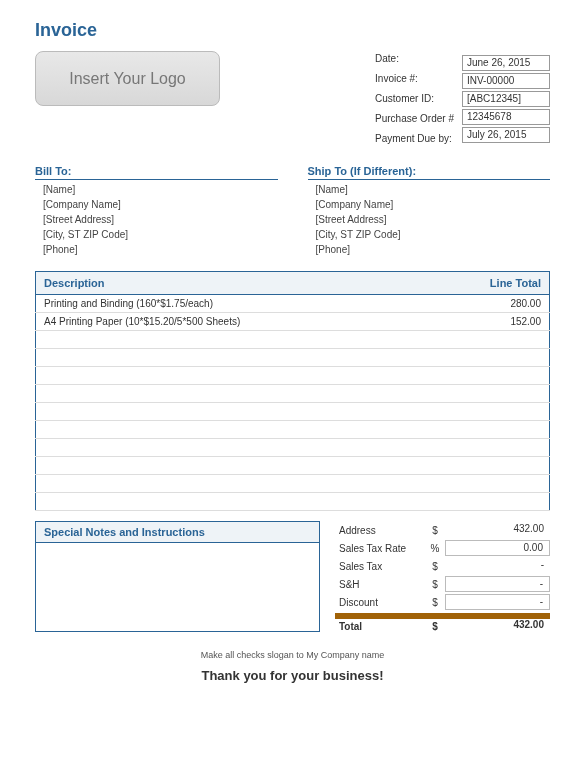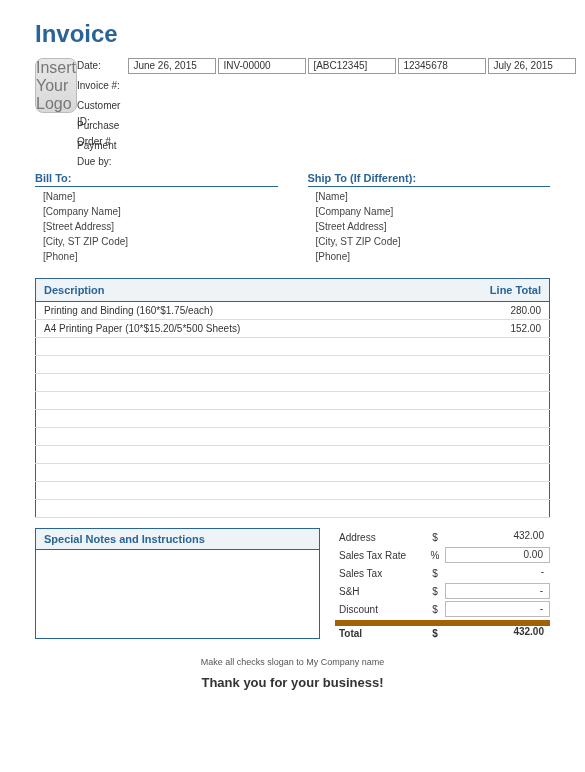--- a/index.html
+++ b/index.html
@@ -8,34 +8,34 @@
     background: #fff;
     width: 585px;
     height: 772px;
     padding: 20px 35px;
     font-size: 11px;
     color: #333;
   }
   .header { display: flex; justify-content: space-between; align-items: flex-start; margin-bottom: 10px; }
   .company-name { font-size: 23px; font-weight: normal; color: #333; }
   .company-slogan { font-size: 11px; color: #444; margin-left: 10px; margin-top: 2px; }
-  .invoice-title { font-size: 24px; font-weight: bold; color: #2a6496; }
+  .invoice-title { font-size: 18px; font-weight: bold; color: #2a6496; }
   .top-row { display: flex; justify-content: space-between; margin-top: 10px; margin-bottom: 18px; }
   .logo-box {
     width: 185px; height: 55px;
     background: linear-gradient(#e8e8e8,#d8d8d8);
     border: 1px solid #bbb;
     border-radius: 8px;
     display: flex; align-items: center; justify-content: center;
     color: #777; font-size: 16px;
   }
-  .meta { display: flex; gap: 8px; font-size: 10px; }
+  .meta { display: flex; gap: 8px; font-size: 10px; align-items: center; }
   .meta-labels { display: flex; flex-direction: column; gap: 4px; color: #333; }
   .meta-labels div { height: 16px; line-height: 16px; }
-  .meta-values { display: flex; flex-direction: row; gap: 2px; }
+  .meta-values { display: flex; flex-direction: column; gap: 2px; }
   .meta-values div { border: 1px solid #999; padding: 1px 4px; width: 88px; height: 16px; font-size: 10px; }
   .addr-row { display: flex; gap: 30px; margin-bottom: 12px; }
   .addr-col { flex: 1; }
   .addr-title { color: #2a6496; font-weight: bold; font-size: 11px; border-bottom: 1px solid #2a6496; padding-bottom: 2px; }
   .addr-col div.line { margin: 4px 0 4px 8px; font-size: 10px; color: #444; }
   .items-table { width: 100%; border: 1px solid #2a6496; border-collapse: collapse; }
   .items-table th {
     background: #eef3f7; color: #2a6496; font-weight: bold;
     text-align: left; padding: 5px 8px; font-size: 11px;
     border-bottom: 1px solid #2a6496;

